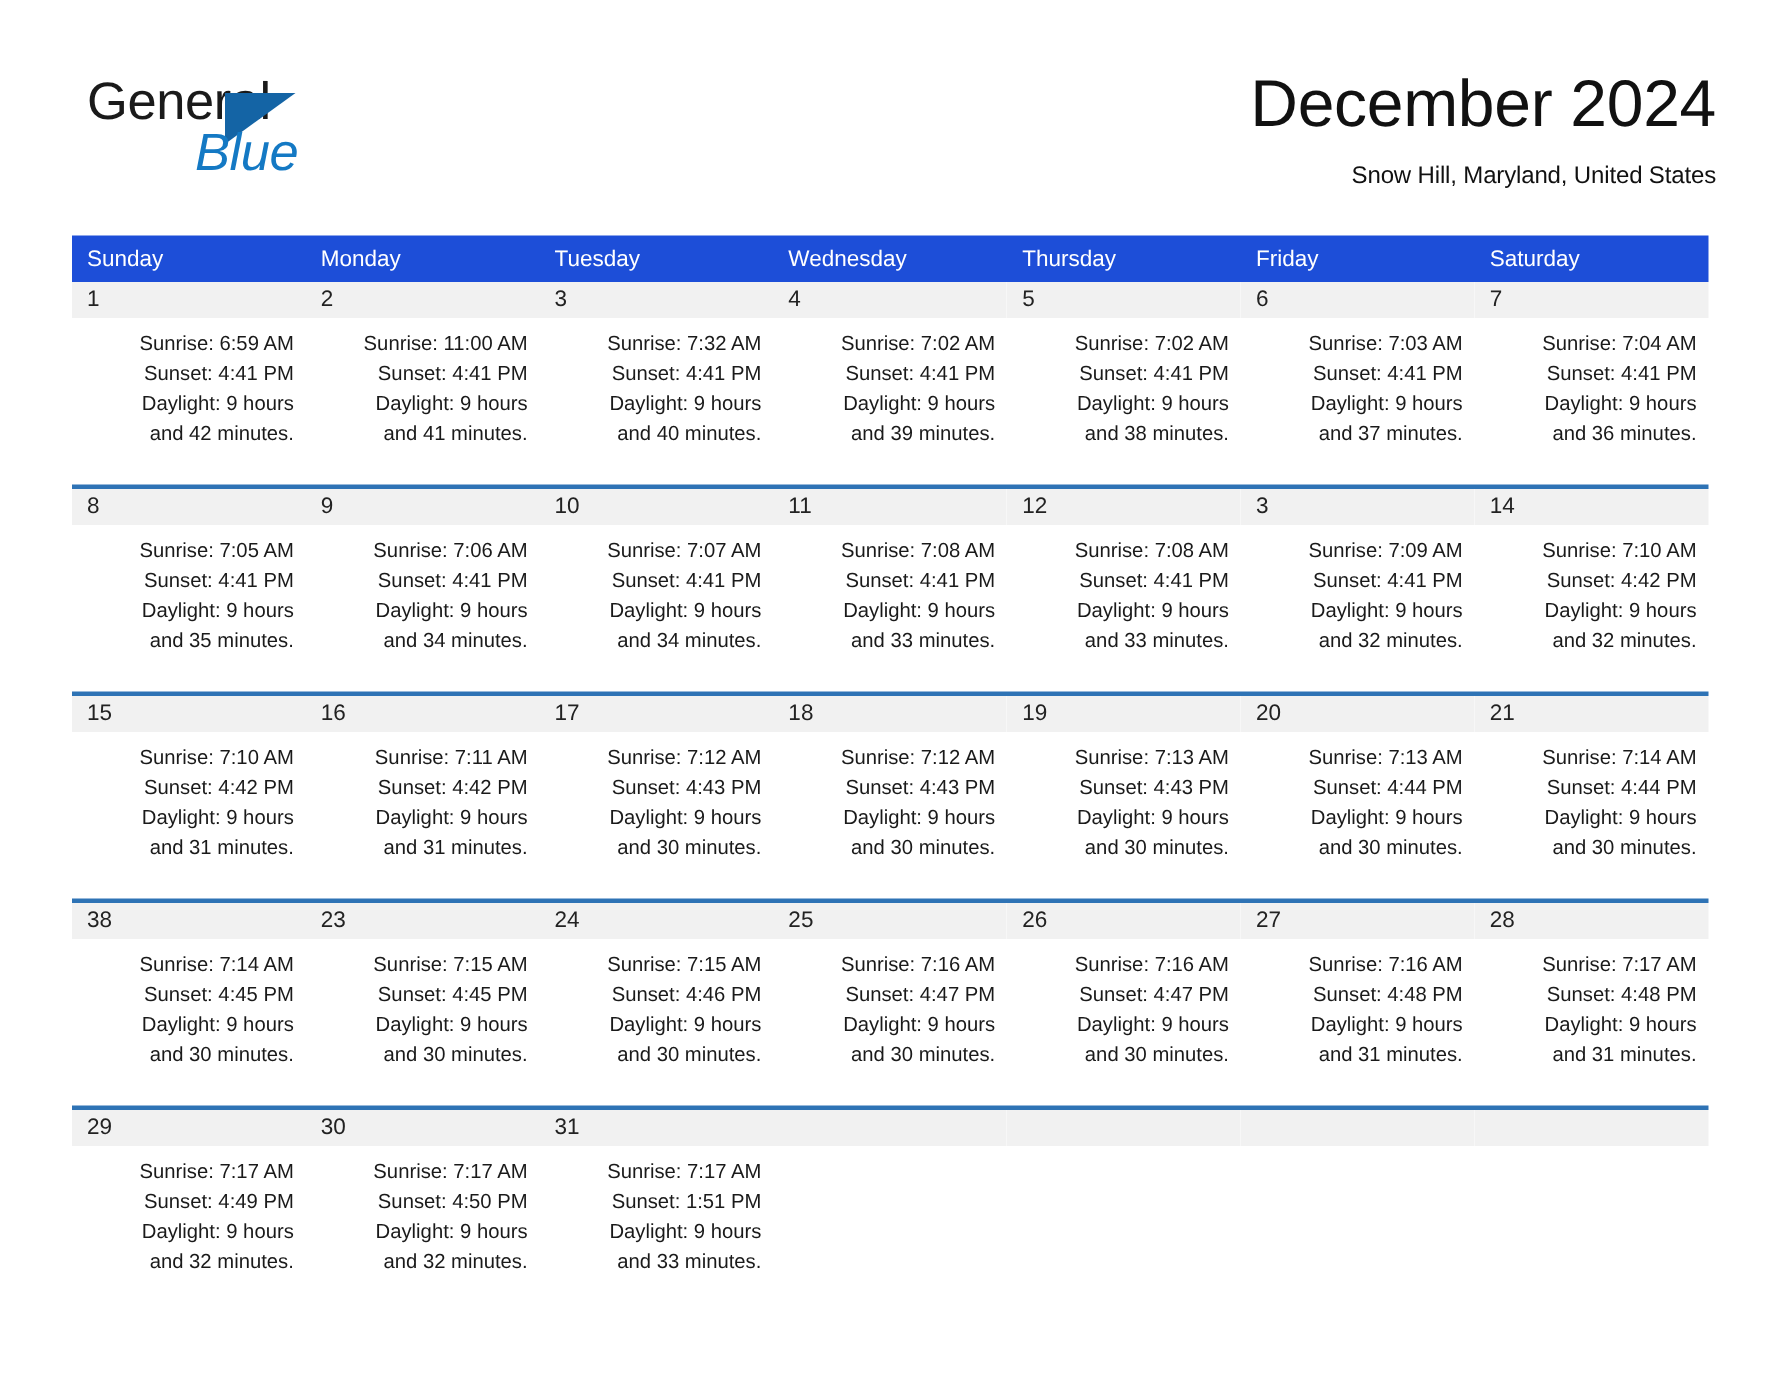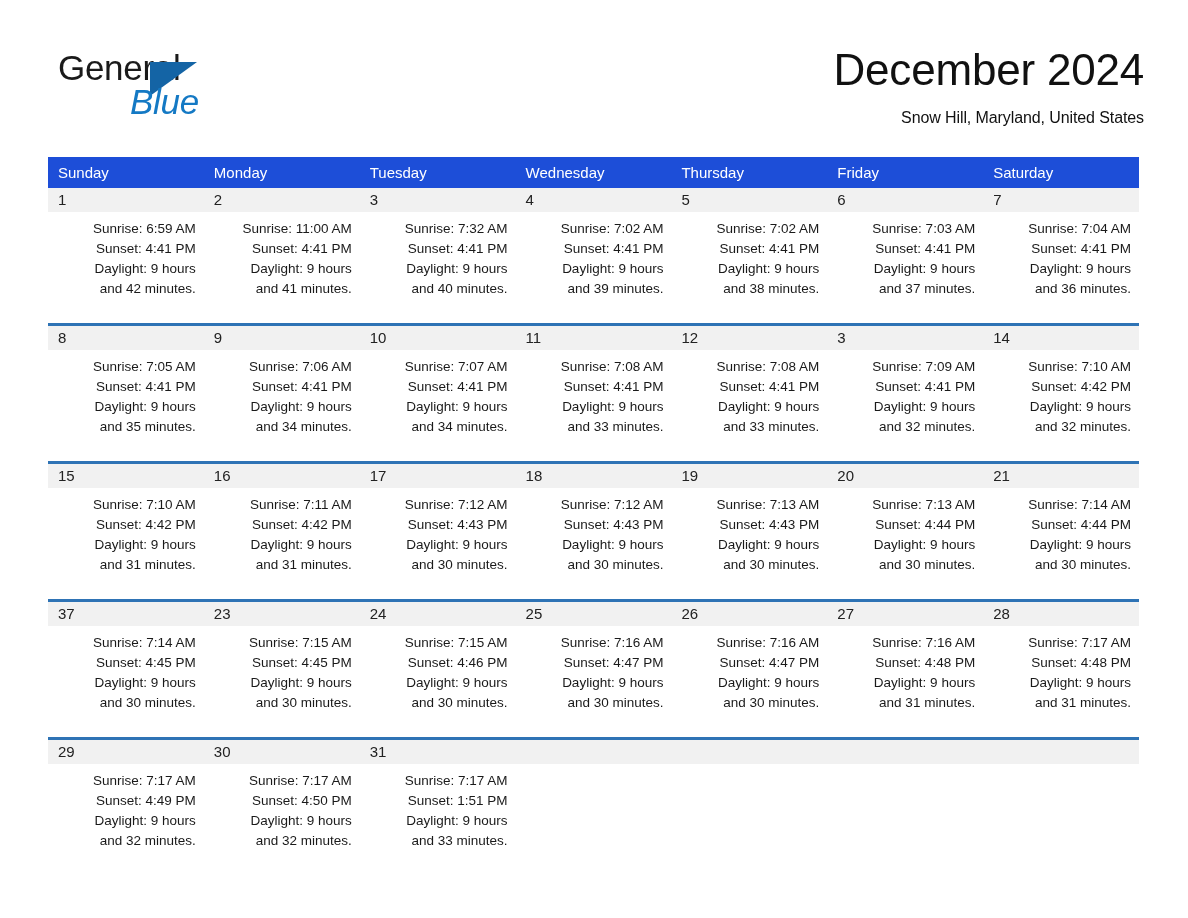--- a/index.html
+++ b/index.html
@@ -433,21 +433,21 @@
           <div class="day-line">Daylight: 9 hours</div>
           <div class="day-line">and 30 minutes.</div>
         </div>
       </div>
     </div>
     <div class="week-spacer"></div>
 
     <div class="week-row">
       <div class="day-cell">
         <div class="day-num-band">
-            <span class="day-num">37</span>
+            <span class="day-num">38</span>
           </div>
         <div class="day-body">
           <div class="day-line">Sunrise: 7:14 AM</div>
           <div class="day-line">Sunset: 4:45 PM</div>
           <div class="day-line">Daylight: 9 hours</div>
           <div class="day-line">and 30 minutes.</div>
         </div>
       </div>
       <div class="day-cell">
         <div class="day-num-band">

